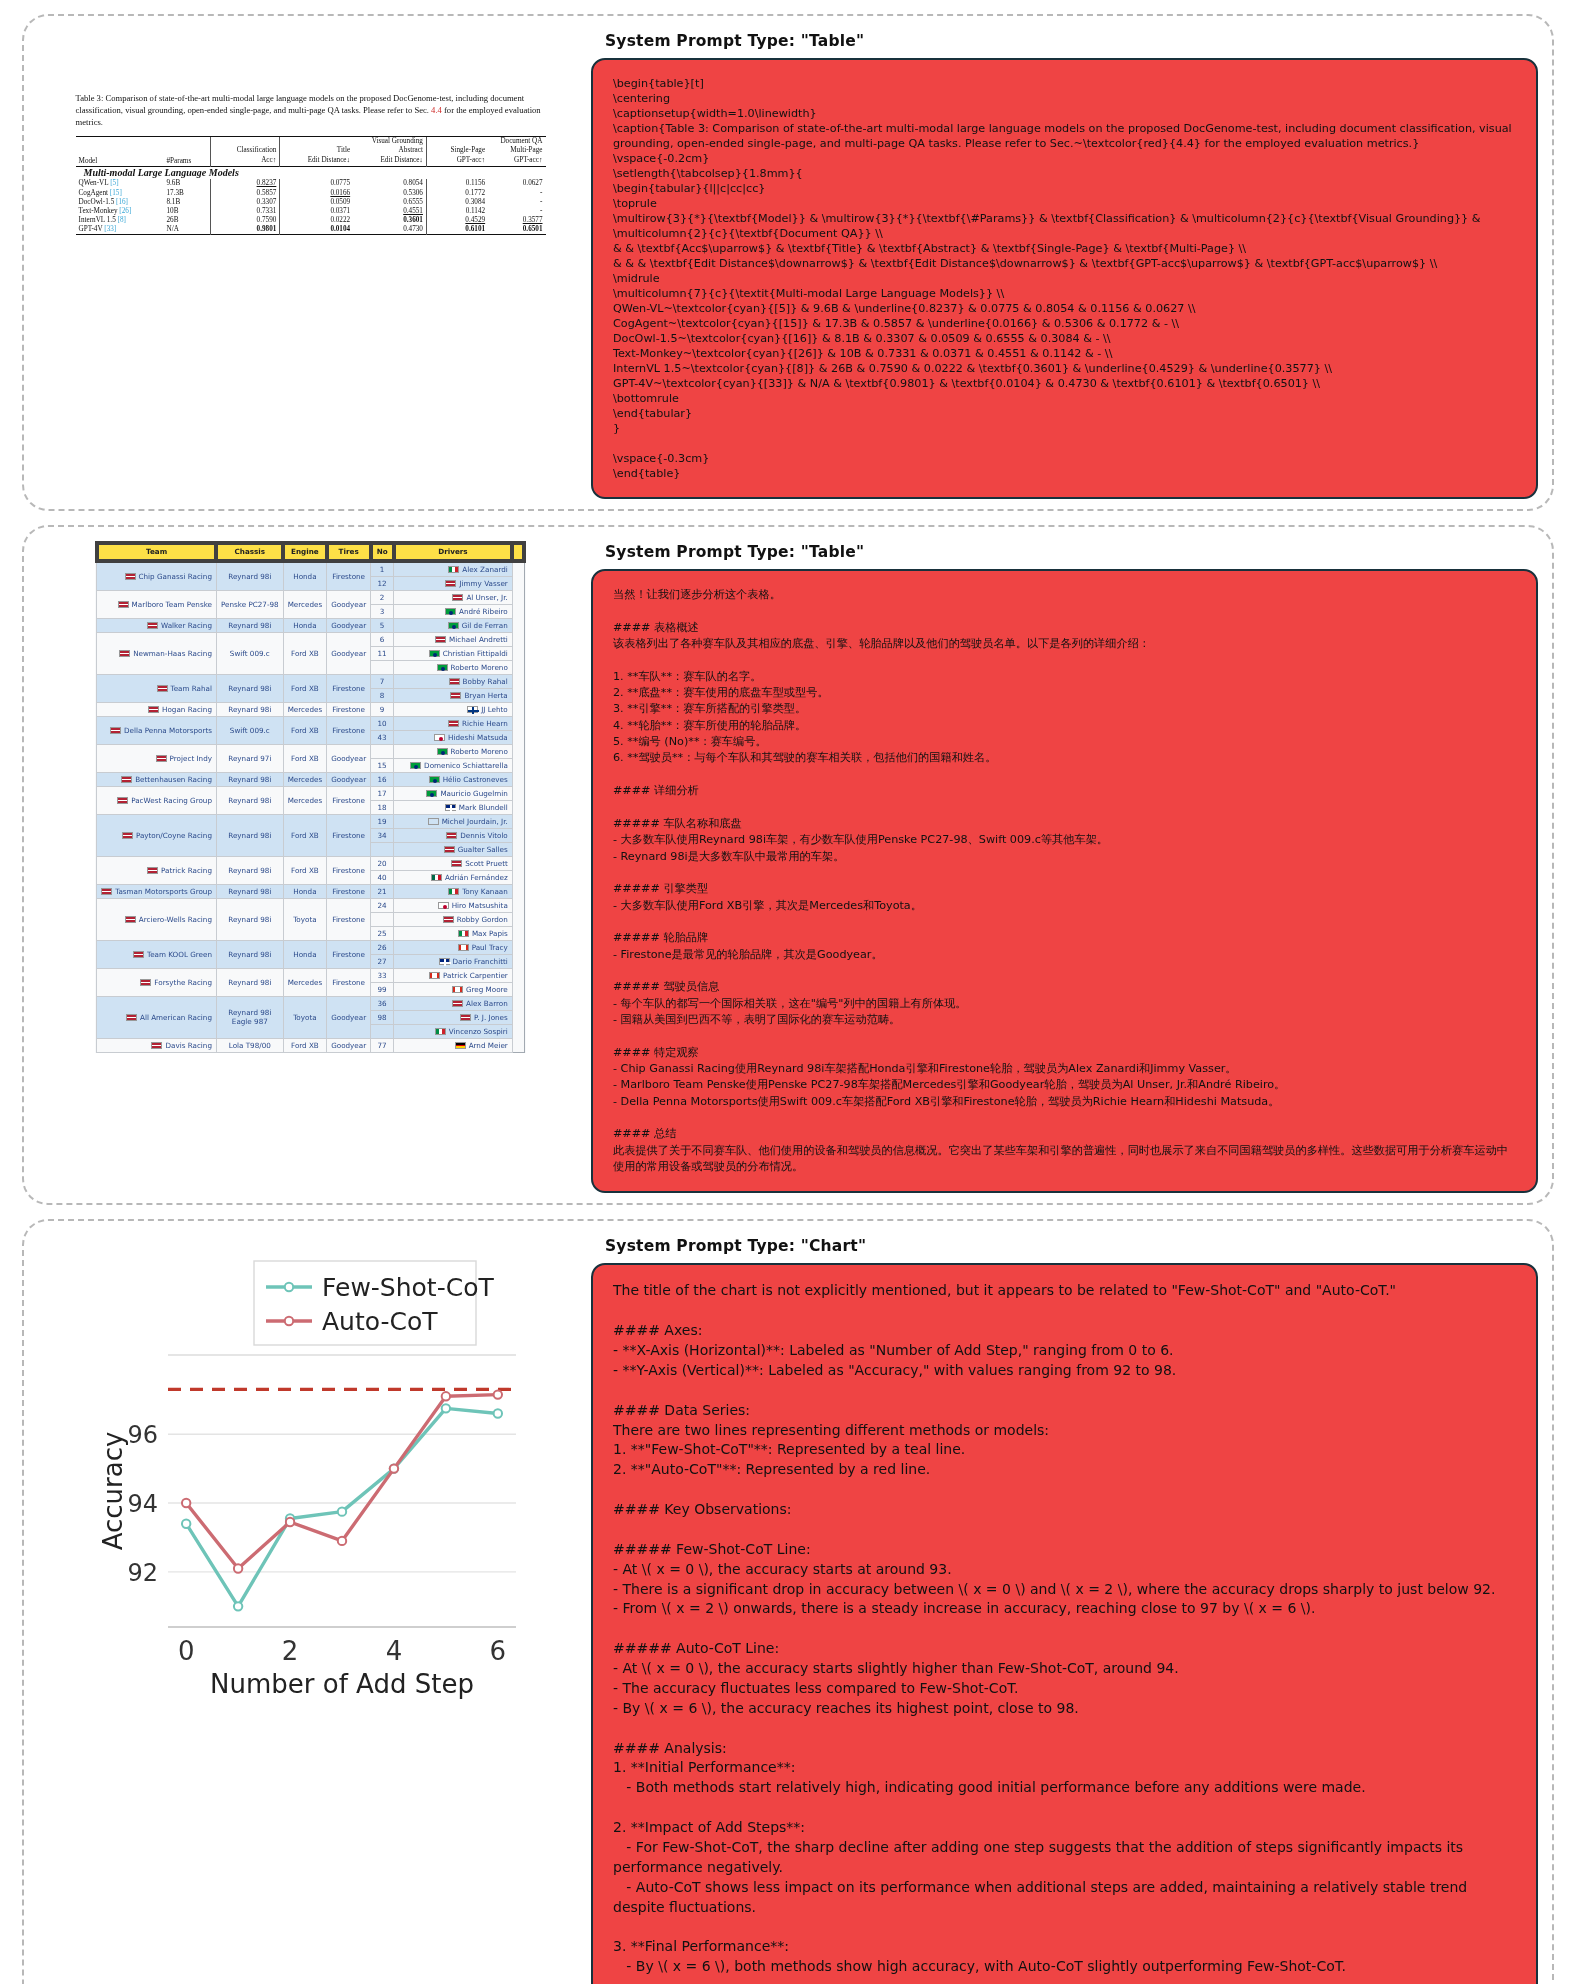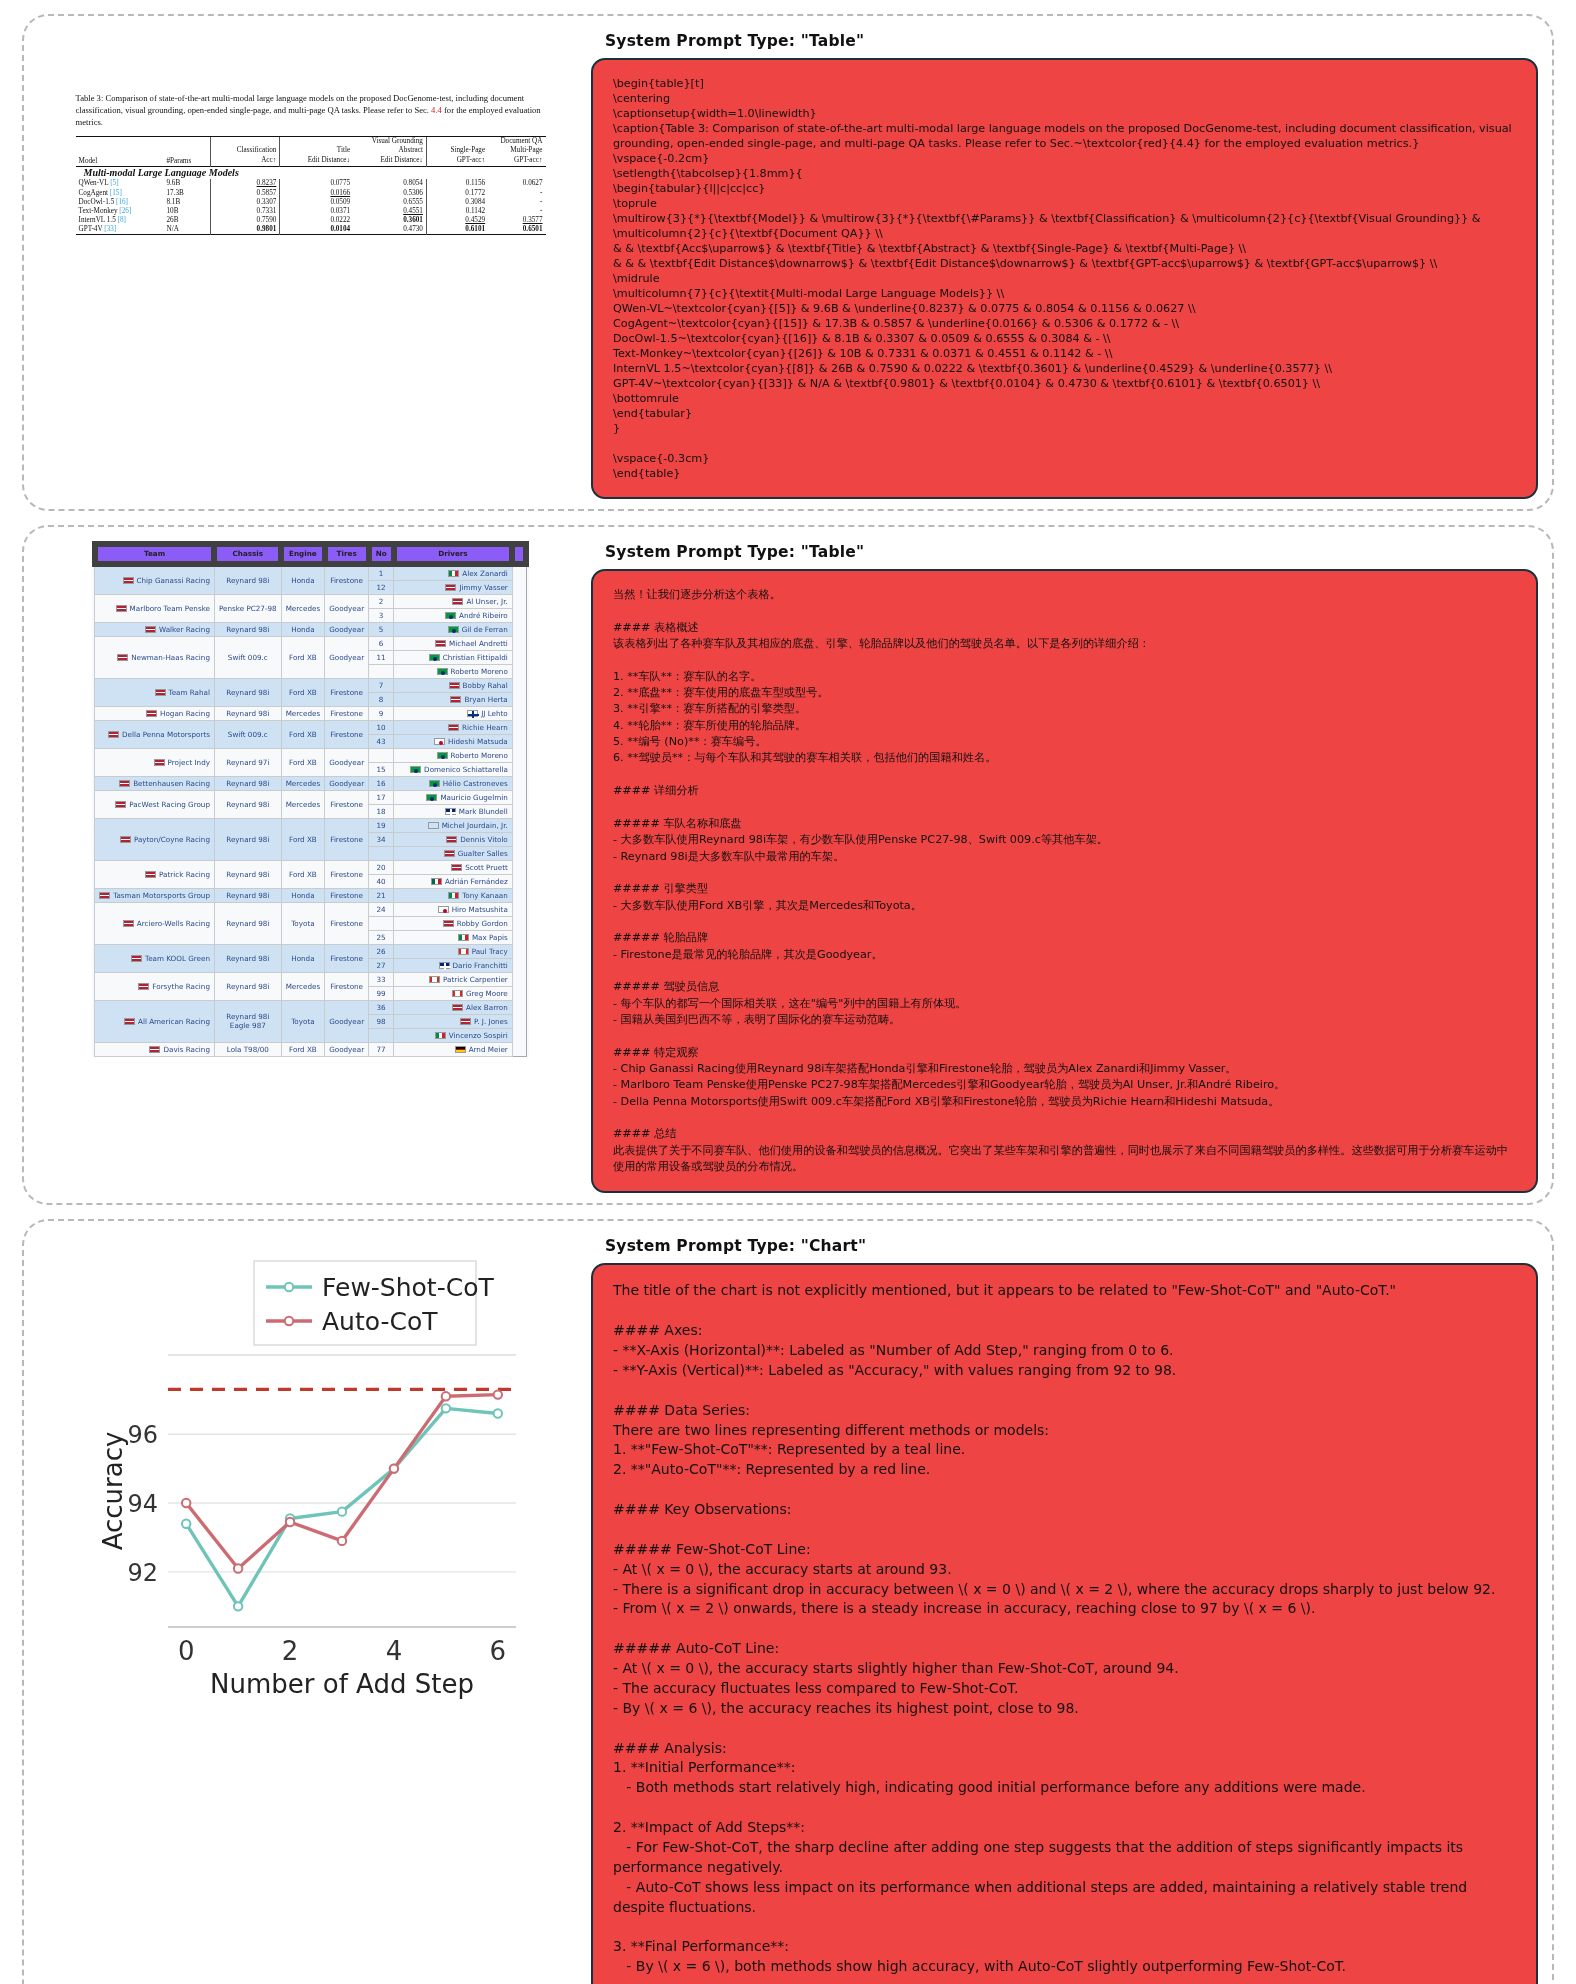--- a/index.html
+++ b/index.html
@@ -71,22 +71,22 @@
   .wiki-wrap { padding-top: 4px; }
   .wikitable {
     border-collapse: collapse;
     font-family: "DejaVu Sans", sans-serif;
     font-size: 7.2px;
     color: #2b4a8b;
     background: #f8f9fa;
     border: 1px solid #a2a9b1;
   }
   .wikitable th {
-    background: #8b5cf6; color: #202122; font-weight: bold;
-    border: 6px solid #404040; padding: 2.4px 4px; text-align: center;
+    background: #fde047; color: #202122; font-weight: bold;
+    border: 4px solid #404040; padding: 2.4px 4px; text-align: center;
     white-space: nowrap;
   }
   .wikitable td {
     border: 1px solid #c8ccd1; padding: 2.0px 4px; text-align: center; white-space: nowrap;
   }
   .wikitable td.team { text-align: right; padding-left: 4px; }
   .wikitable td.drv  { text-align: right; padding-left: 16px; }
   .wikitable tr.alt td { background: #cfe2f3; }
   .flag { display: inline-block; width: 11px; height: 7px; vertical-align: middle; margin-right: 3px; border: .5px solid #999; }
   .f-us  { background: linear-gradient(to bottom,#b22234 0 33%,#fff 33% 66%,#b22234 66% 100%); }

